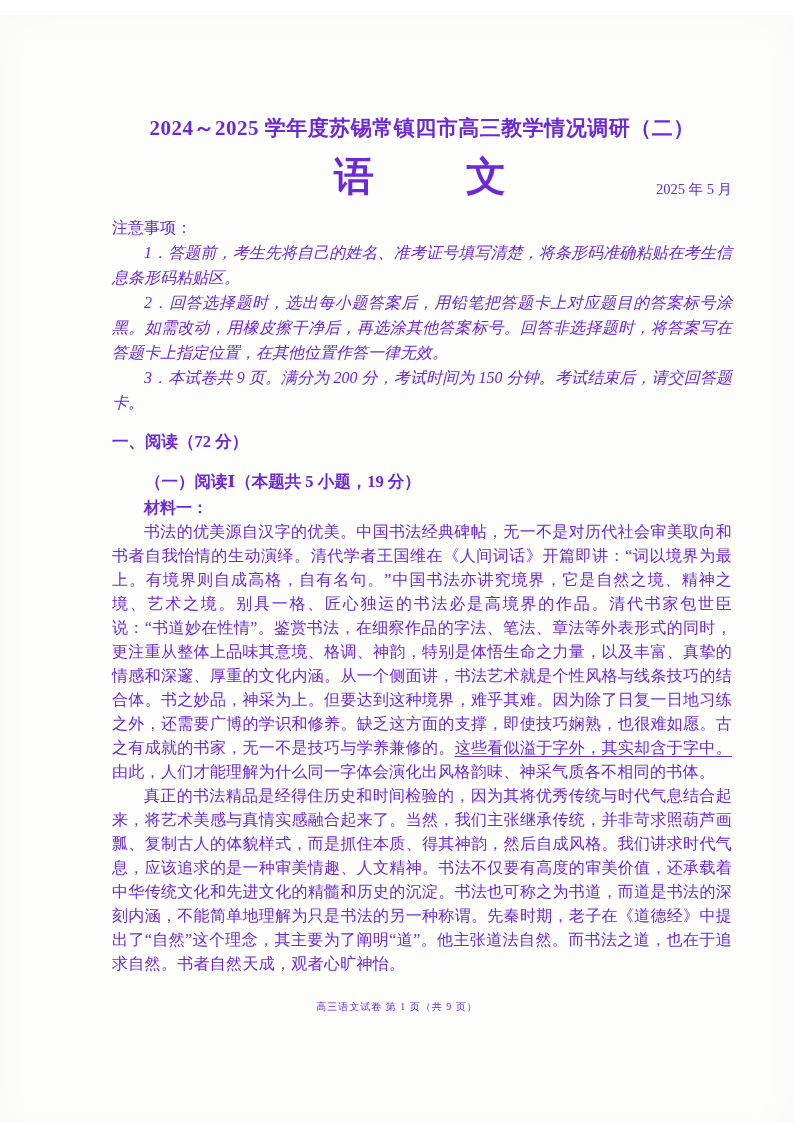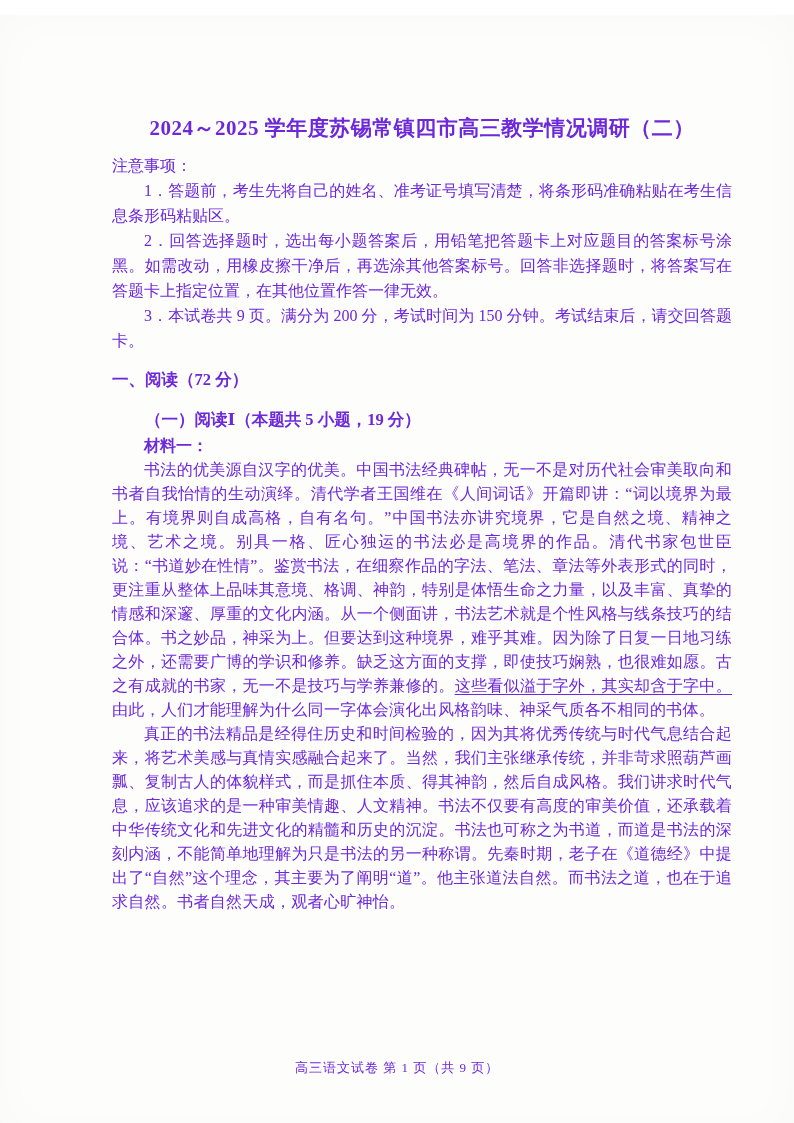--- a/index.html
+++ b/index.html
@@ -52,20 +52,21 @@
     font-size: 16px;
     font-weight: 400;
     line-height: 25px;
   }
   .notice-item {
     margin: 0;
     font-size: 16px;
     line-height: 25px;
     text-align: justify;
     text-indent: 2em;
+    font-style: italic;
   }
   .section-heading {
     margin-top: 14px;
     font-size: 16.5px;
     font-weight: 700;
     line-height: 26px;
   }
   .subsection-heading {
     margin-top: 14px;
     font-size: 16.5px;
@@ -94,36 +95,40 @@
     text-indent: 2em;
     letter-spacing: 0.3px;
   }
   .underlined-passage {
     text-decoration: underline;
     text-underline-offset: 3px;
     text-decoration-thickness: 1px;
   }
   .page-footer {
     position: absolute;
-    top: 1044px;
+    top: 985px;
     left: 0;
     width: 100%;
     text-align: center;
-    font-size: 13px;
+    font-size: 10px;
     letter-spacing: 1px;
   }
 </style>
 </head>
 <body>
 
 <div class="page">
   <div class="content">
 
     <div class="exam-title">2024～2025 学年度苏锡常镇四市高三教学情况调研（二）</div>
 
+    <div class="subject-row">
+      <div class="subject-title">语　　文</div>
+      <div class="exam-date">2025 年 5 月</div>
+    </div>
 
     <div class="notice-heading">注意事项：</div>
 
     <p class="notice-item">1．答题前，考生先将自己的姓名、准考证号填写清楚，将条形码准确粘贴在考生信息条形码粘贴区。</p>
     <p class="notice-item">2．回答选择题时，选出每小题答案后，用铅笔把答题卡上对应题目的答案标号涂黑。如需改动，用橡皮擦干净后，再选涂其他答案标号。回答非选择题时，将答案写在答题卡上指定位置，在其他位置作答一律无效。</p>
     <p class="notice-item">3．本试卷共 9 页。满分为 200 分，考试时间为 150 分钟。考试结束后，请交回答题卡。</p>
 
     <div class="section-heading">一、阅读（72 分）</div>
 
     <div class="subsection-heading">（一）阅读Ⅰ（本题共 5 小题，19 分）</div>

